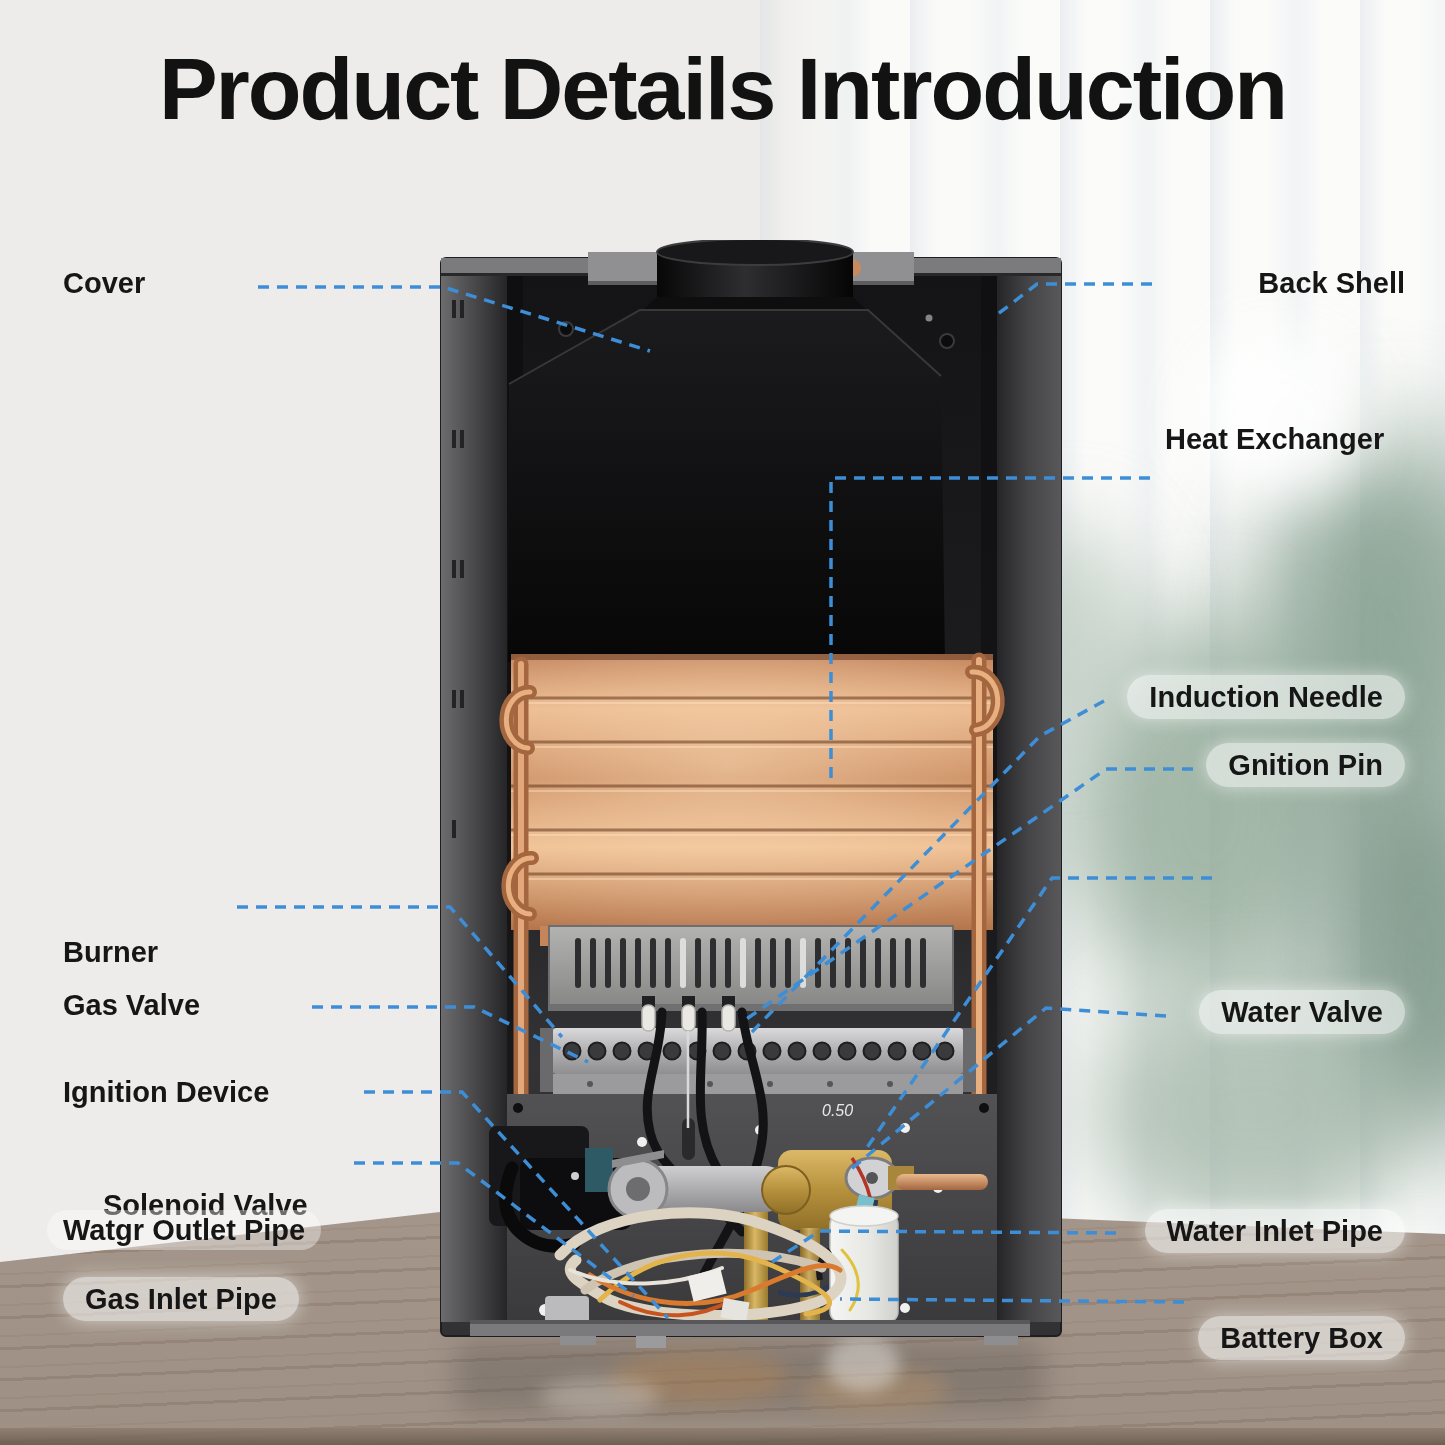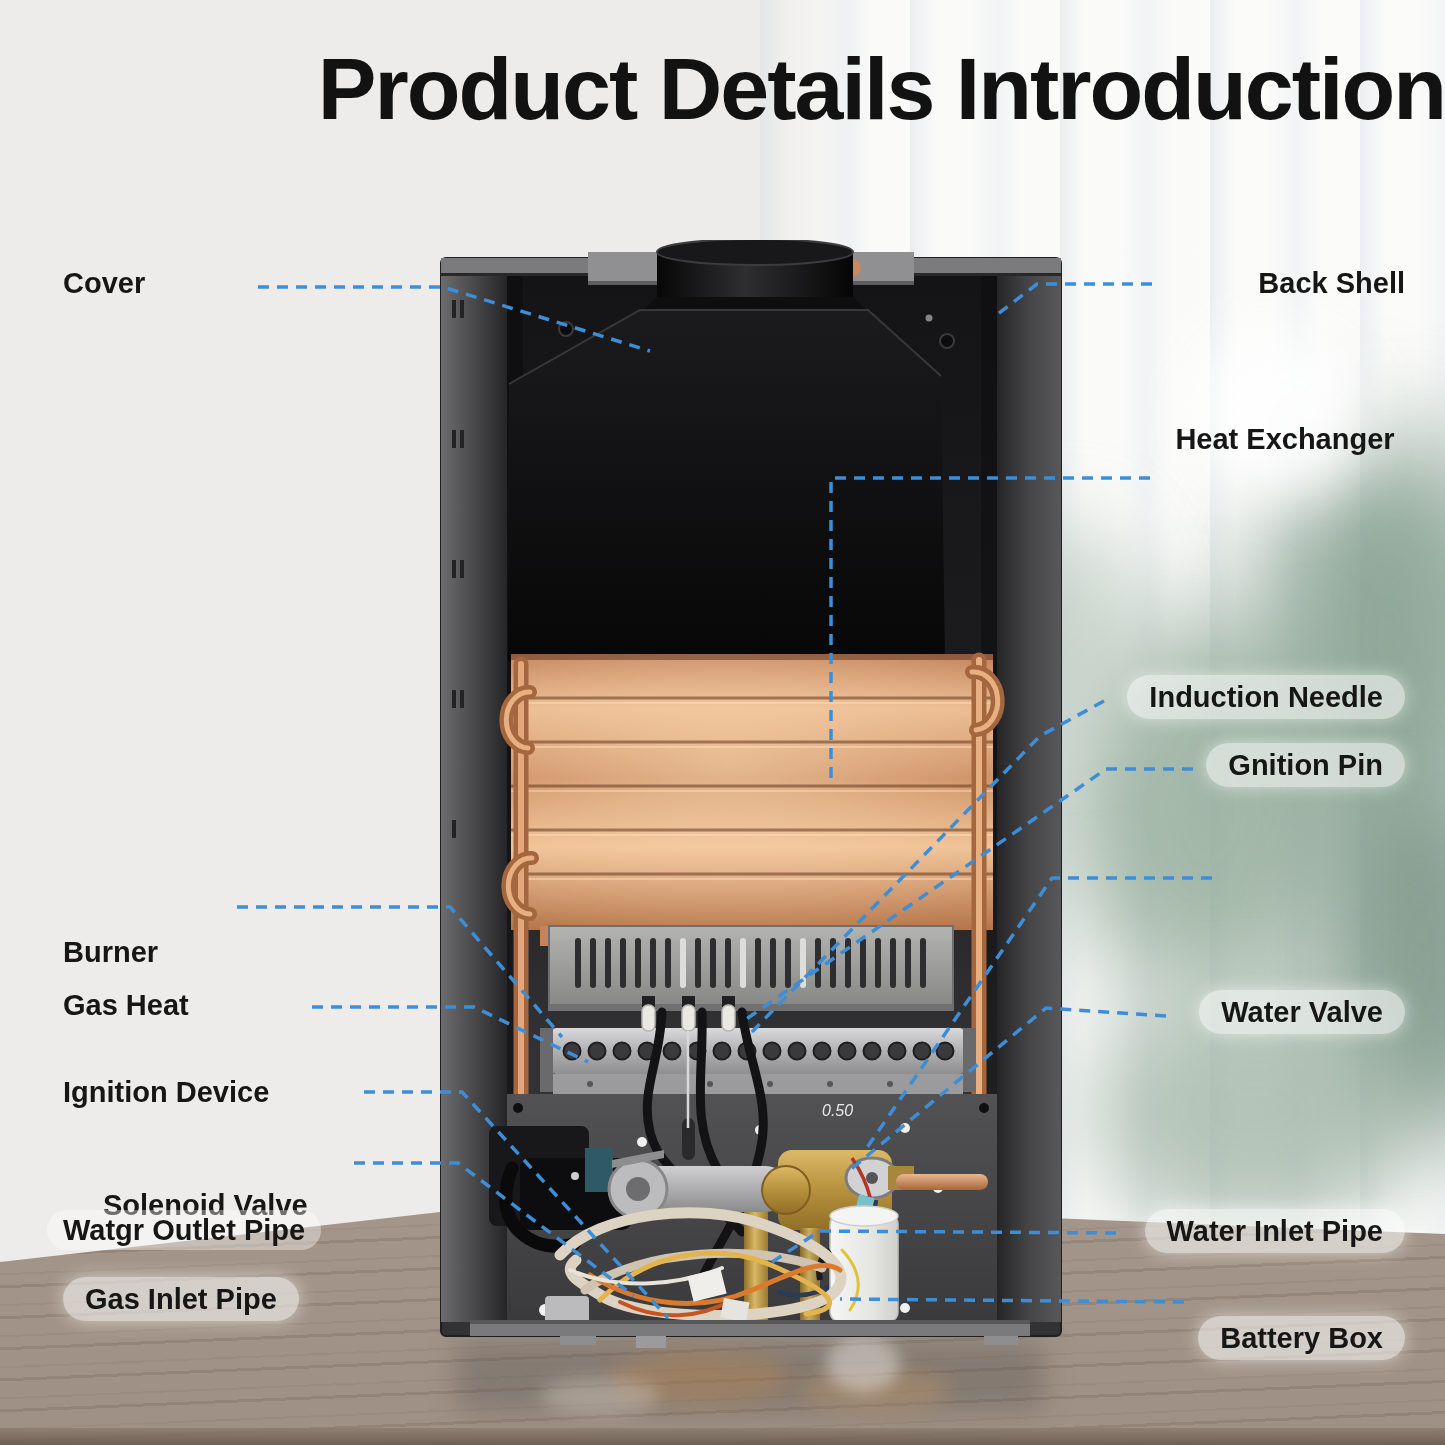--- a/index.html
+++ b/index.html
@@ -45,31 +45,31 @@
   }
   .refl{position:absolute;border-radius:50%;}
   .r-heater{left:455px;top:1340px;width:590px;height:72px;background:rgba(72,70,68,.30);filter:blur(14px);border-radius:18px;}
   .r-w1{left:610px;top:1352px;width:180px;height:52px;background:rgba(206,138,70,.30);filter:blur(10px);}
   .r-w2{left:800px;top:1368px;width:150px;height:44px;background:rgba(214,160,96,.28);filter:blur(10px);}
   .r-w3{left:540px;top:1378px;width:120px;height:36px;background:rgba(230,222,210,.35);filter:blur(9px);}
   .r-bat{left:826px;top:1336px;width:74px;height:56px;background:rgba(238,238,235,.45);filter:blur(8px);}
 
   
   .title{
-    position:absolute;top:38px;left:0;width:100%;text-align:right;
+    position:absolute;top:38px;left:0;width:100%;text-align:center;
     font-size:88px;font-weight:bold;letter-spacing:-2px;color:#121212;
   }
 
   
   .lbl{
     position:absolute;font-size:29px;font-weight:bold;color:#161616;
     line-height:36px;white-space:nowrap;
   }
   .lbl.left{left:63px;}
-  .lbl.right{right:40px;text-align:center;}
+  .lbl.right{right:40px;text-align:left;}
   .pill{
     background:rgba(255,255,255,0.55);border-radius:40px;
     padding:6px 22px;box-shadow:0 0 18px rgba(255,255,255,0.55);
   }
   .pill-soft{
     background:rgba(255,255,255,0.38);border-radius:40px;
     padding:4px 16px;margin-left:-16px;
   }
   .wrap2{white-space:normal;line-height:42px;}
   
@@ -442,21 +442,21 @@
       <polyline points="312,1007 474,1007 588,1062"></polyline>
       <polyline points="364,1092 462,1092 668,1318"></polyline>
       <polyline points="354,1163 458,1163 634,1296"></polyline>
     </g>
   </svg>
 
   <div class="title">Product Details Introduction</div>
 
   <div class="lbl left l-cover">Cover</div>
   <div class="lbl left l-burner">Burner</div>
-  <div class="lbl left l-gasvalve">Gas Heat</div>
+  <div class="lbl left l-gasvalve">Gas Valve</div>
   <div class="lbl left l-ignition">Ignition Device</div>
   <div class="lbl left l-solenoid">Solenoid Valve</div>
   <div class="lbl left l-gasinlet"><span class="pill">Gas Inlet Pipe</span></div>
   <div class="lbl left l-outlet"><span class="pill-soft">Watgr Outlet Pipe</span></div>
 
   <div class="lbl right l-backshell">Back Shell</div>
   <div class="lbl right l-heatex">Heat Exchanger</div>
   <div class="lbl right l-induction"><span class="pill">Induction Needle</span></div>
   <div class="lbl right l-gnition"><span class="pill">Gnition Pin</span></div>
   <div class="lbl right l-watervalve"><span class="pill">Water Valve</span></div>

